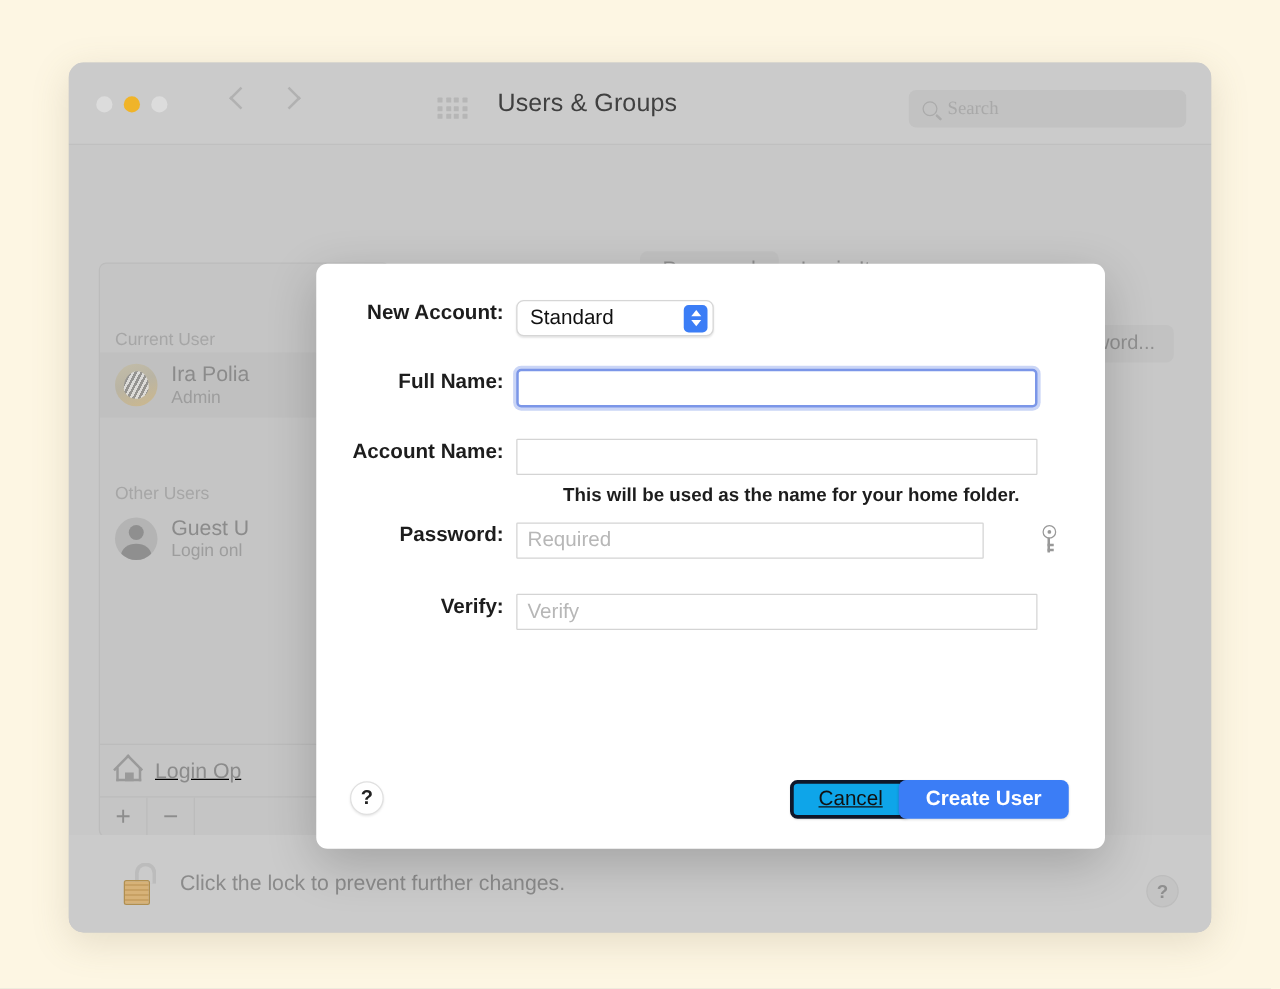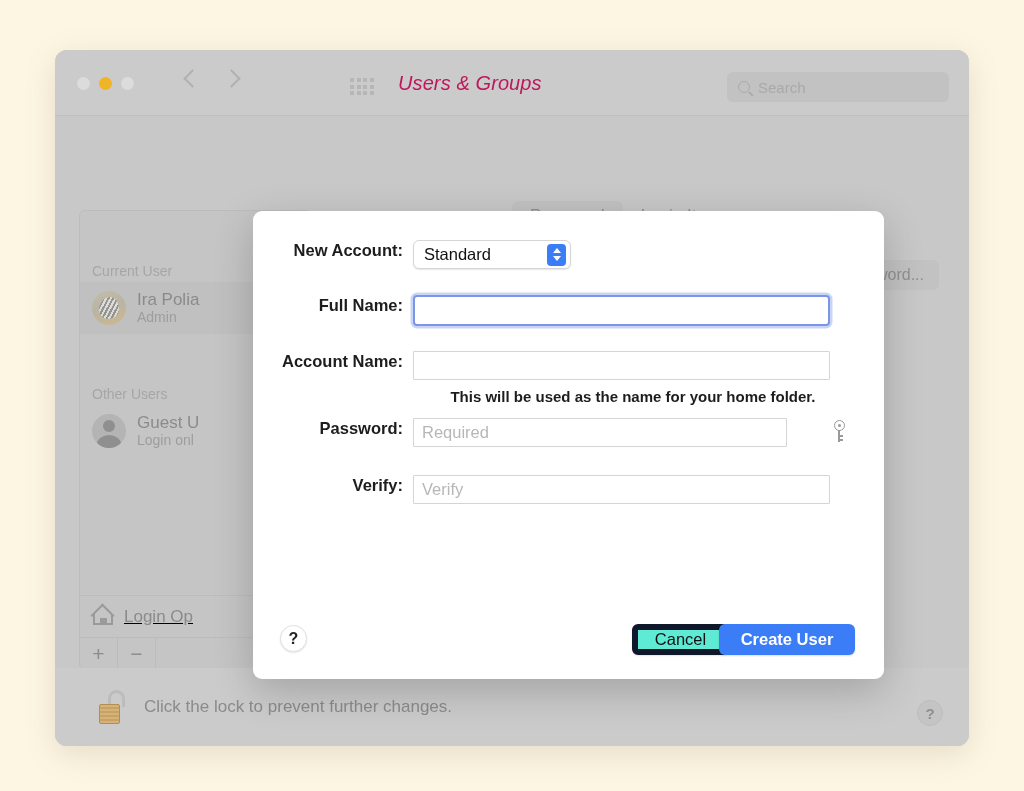--- a/index.html
+++ b/index.html
@@ -79,23 +79,22 @@
     grid-template-rows: repeat(3, 4px);
     gap: 2.5px;
   }
   .grid-icon i { background: #b6b6b6; border-radius: 0.5px; display:block; width:4px; height:4px;}
 
   .win-title {
     position: absolute;
     left: 343px;
     top: 22px;
     font-size: 20px;
-    color: #be185d;
+    color: #404040;
     letter-spacing: 0.1px;
-    font-style: italic;
   }
 
   .search-box {
     position: absolute;
     right: 20px;
     top: 22px;
     width: 222px;
     height: 30px;
     background: #c2c2c2;
     border-radius: 6px;
@@ -113,21 +112,21 @@
   }
   .mag::after {
     content: "";
     position: absolute;
     right: -4.5px; bottom: -2.5px;
     width: 6px; height: 1.8px;
     background: #ababab;
     transform: rotate(45deg);
     border-radius: 1px;
   }
-  .search-ph { font-size: 15px; color: #a9a9a9; }
+  .search-ph { font-size: 15px; color: #a9a9a9; font-family: Liberation Serif, serif; }
 
   
   .content {
     position: relative;
     height: 630px;
     background: #c8c8c8;
   }
 
   
   .tabs {
@@ -482,24 +481,25 @@
     position: absolute;
     bottom: 24px;
     height: 31px;
     border-radius: 6px;
     display: flex; align-items: center; justify-content: center;
     font-size: 16.5px;
   }
   .btn-cancel {
     right: 155px;
     width: 97px;
-    background: #5eead4;
-    border: 6px solid #0f172a;
+    background: #0ea5e9;
+    border: 3px solid #0f172a;
     box-shadow: 0 1px 1.5px rgba(0,0,0,0.10);
     color: #111;
+    text-decoration: underline;
   }
   .btn-create {
     right: 29px;
     width: 136px;
     background: #3b7df6;
     color: #fff;
     font-weight: 600;
     box-shadow: 0 1px 2px rgba(0,0,0,0.13);
   }
 </style>

